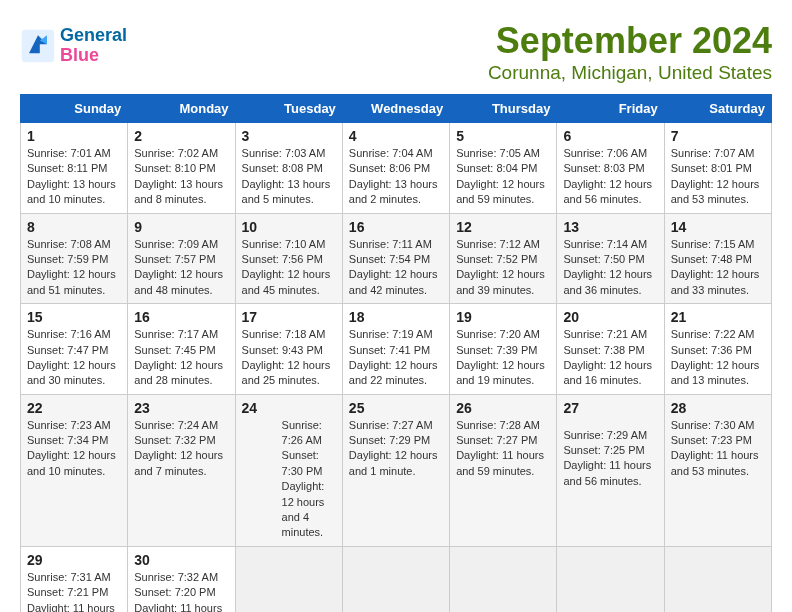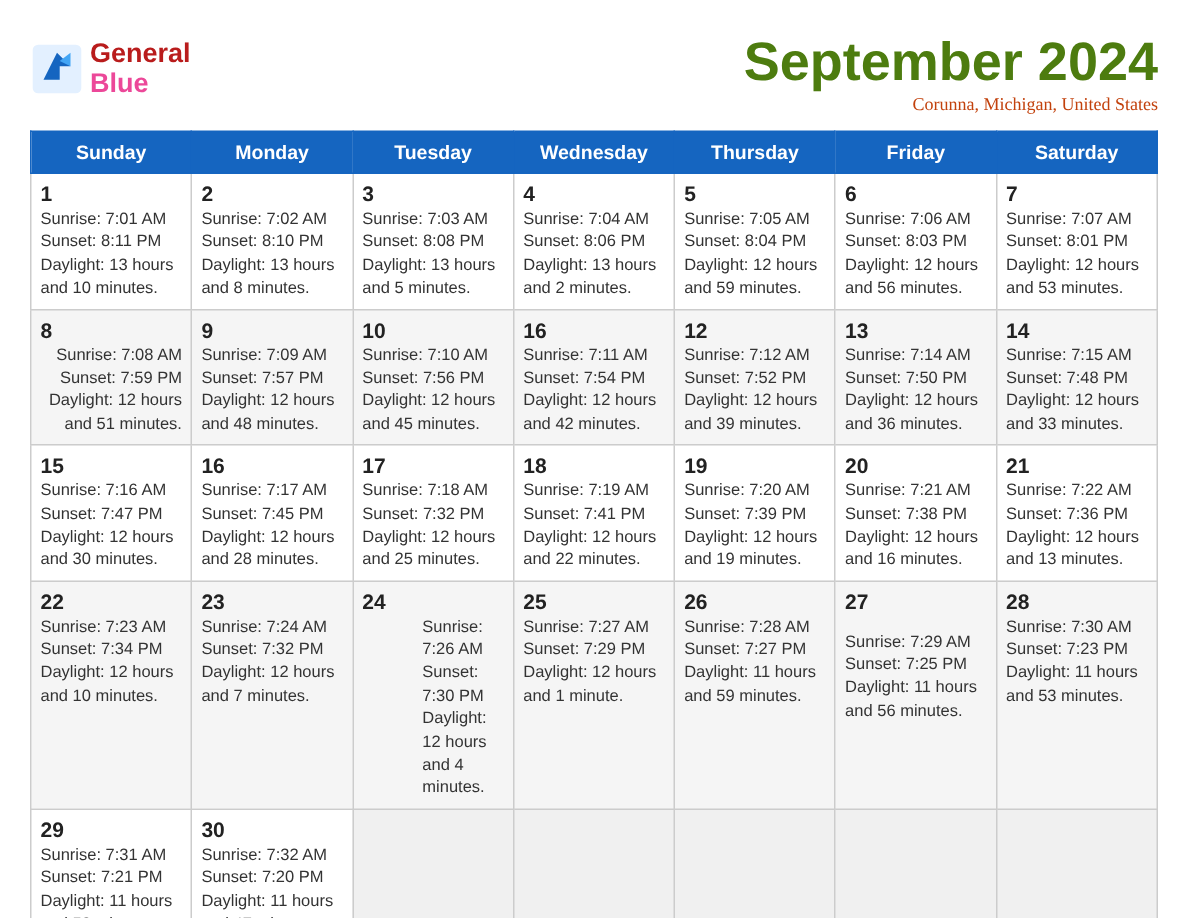--- a/index.html
+++ b/index.html
@@ -20,46 +20,45 @@
       display: flex;
       align-items: center;
       margin-top: 6px;
     }
     .logo-text {
       font-size: 18px;
       font-weight: bold;
       color: #333;
       line-height: 1.1;
     }
-    .logo-blue { color: #b91c1c; margin-top: 46px; }
+    .logo-blue { color: #0369a1; margin-top: 46px; }
     .logo-icon {
       width: 36px;
       height: 36px;
       margin-right: 4px;
     }
     .title-block { text-align: right; }
     .month-title {
       font-size: 36px;
       font-weight: bold;
       color: #4d7c0f;
     }
     .location {
-      font-size: 12px;
-      color: #c2410c;
-      font-family: Liberation Serif, serif;
+      font-size: 19px;
+      color: #4d7c0f;
     }
     .calendar-table {
       width: 100%;
       border-collapse: collapse;
       font-size: 11px;
     }
     .calendar-table th {
       background-color: #1565c0;
       color: #fff;
-      text-align: center;
+      text-align: right;
       padding: 6px 6px;
       font-size: 13px;
       font-weight: bold;
       border: 1px solid #1565c0;
     }
     .calendar-table td {
       border: 1px solid #ccc;
       vertical-align: top;
       padding: 5px 6px;
       width: 107px;
@@ -168,21 +167,21 @@
           <span class="day-number">7</span>
           <div class="day-info" style="white-space: pre-line;">Sunrise: 7:07 AM
 Sunset: 8:01 PM
 Daylight: 12 hours
 and 53 minutes.</div>
         </td>
       </tr>
       <tr>
         <td>
           <span class="day-number">8</span>
-          <div class="day-info" style="white-space: pre-line; text-align: right;">Sunrise: 7:08 AM
+          <div class="day-info" style="white-space: pre-line;">Sunrise: 7:08 AM
 Sunset: 7:59 PM
 Daylight: 12 hours
 and 51 minutes.</div>
         </td>
         <td>
           <span class="day-number">9</span>
           <div class="day-info" style="white-space: pre-line;">Sunrise: 7:09 AM
 Sunset: 7:57 PM
 Daylight: 12 hours
 and 48 minutes.</div>
@@ -234,21 +233,21 @@
         <td>
           <span class="day-number">16</span>
           <div class="day-info" style="white-space: pre-line;">Sunrise: 7:17 AM
 Sunset: 7:45 PM
 Daylight: 12 hours
 and 28 minutes.</div>
         </td>
         <td>
           <span class="day-number">17</span>
           <div class="day-info" style="white-space: pre-line;">Sunrise: 7:18 AM
-Sunset: 7:32 PM
+Sunset: 9:43 PM
 Daylight: 12 hours
 and 25 minutes.</div>
         </td>
         <td>
           <span class="day-number">18</span>
           <div class="day-info" style="white-space: pre-line;">Sunrise: 7:19 AM
 Sunset: 7:41 PM
 Daylight: 12 hours
 and 22 minutes.</div>
         </td>

